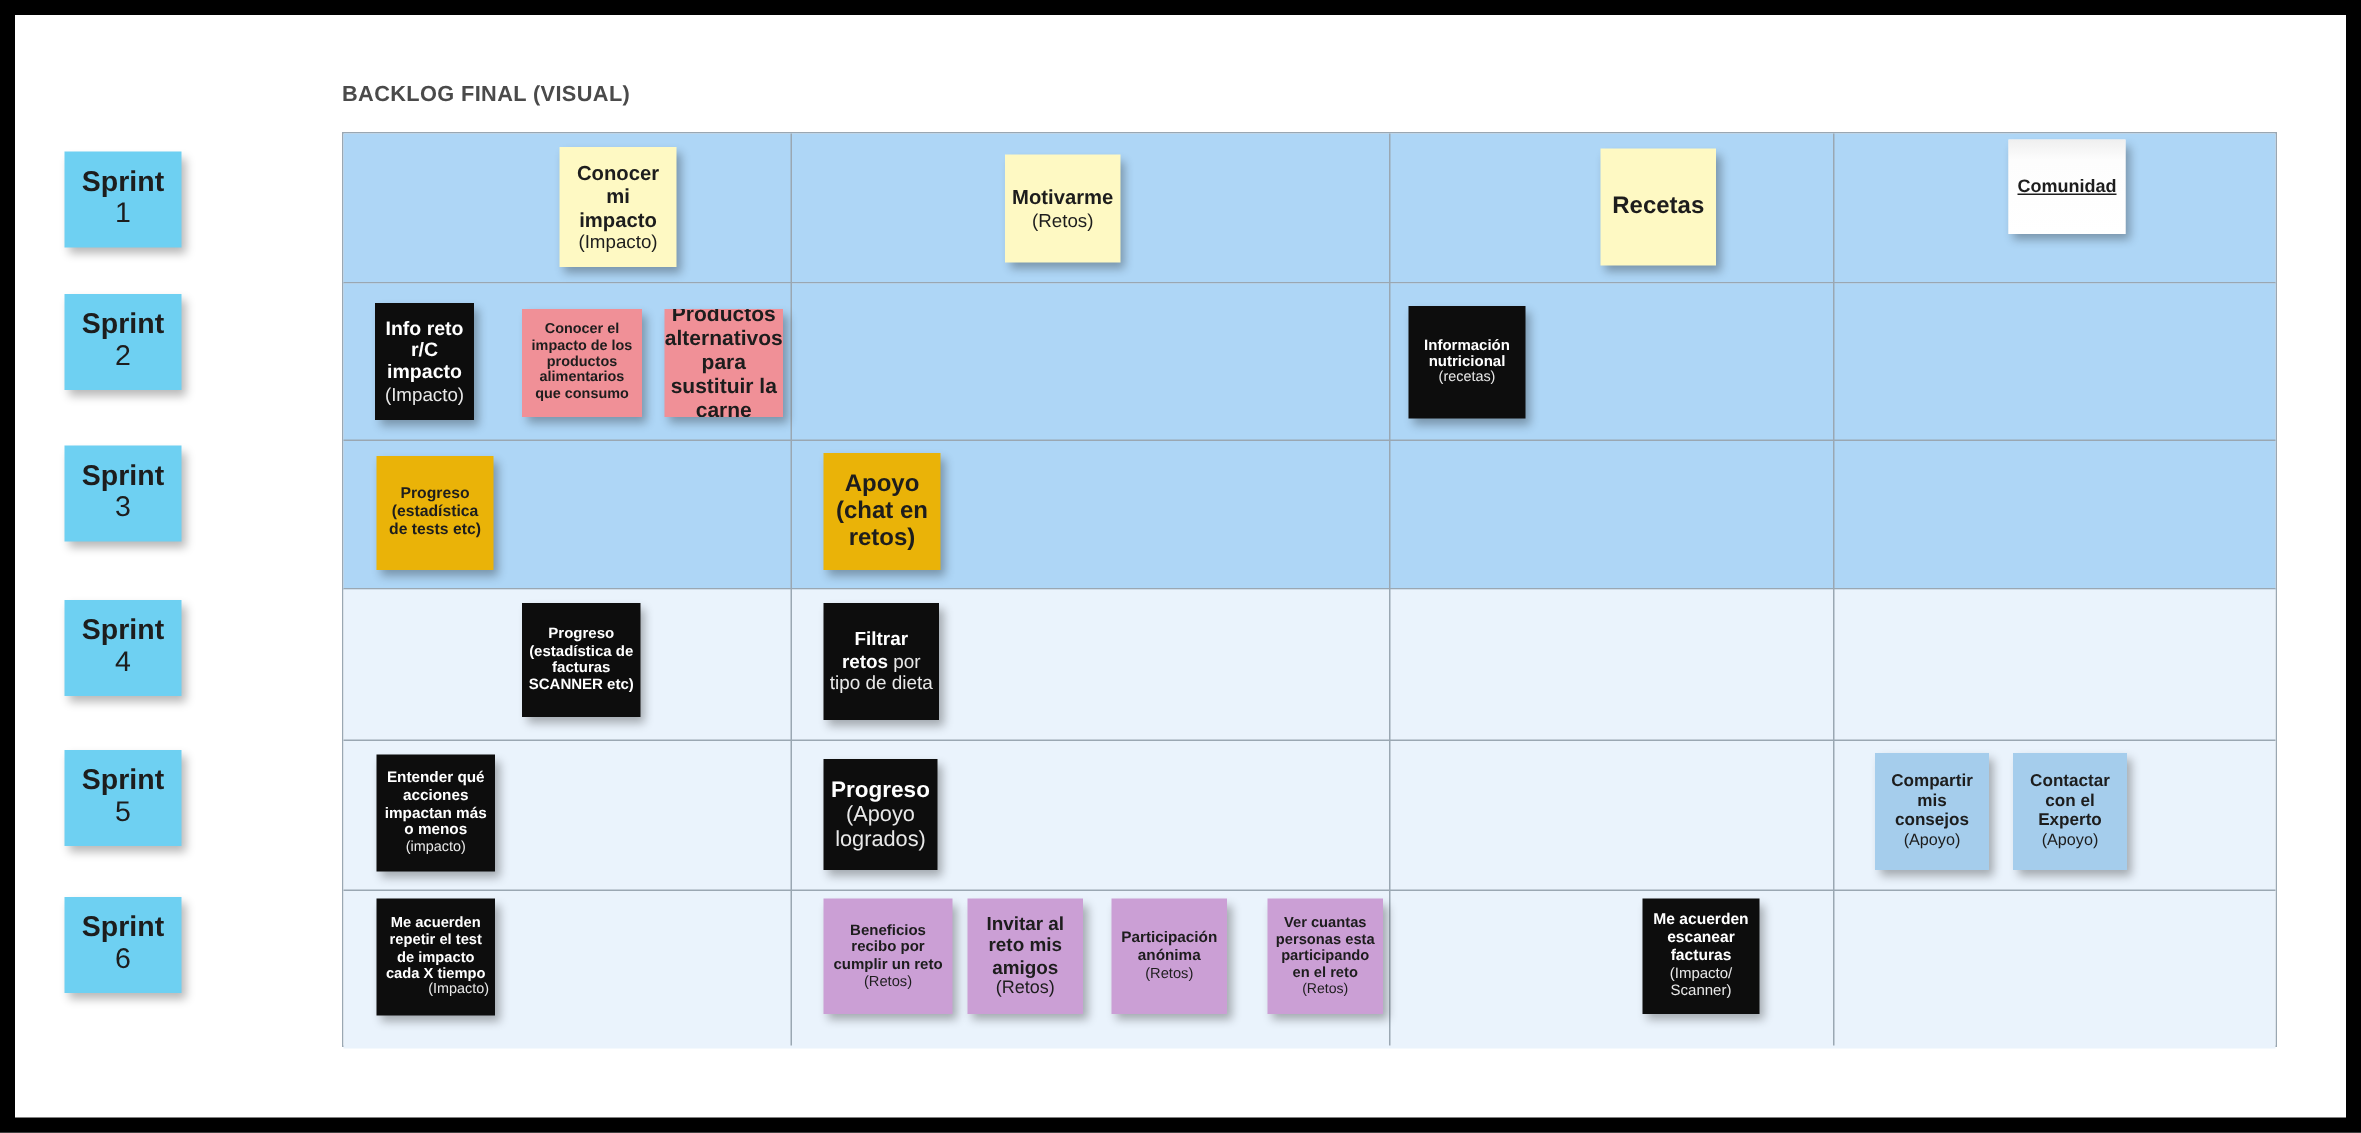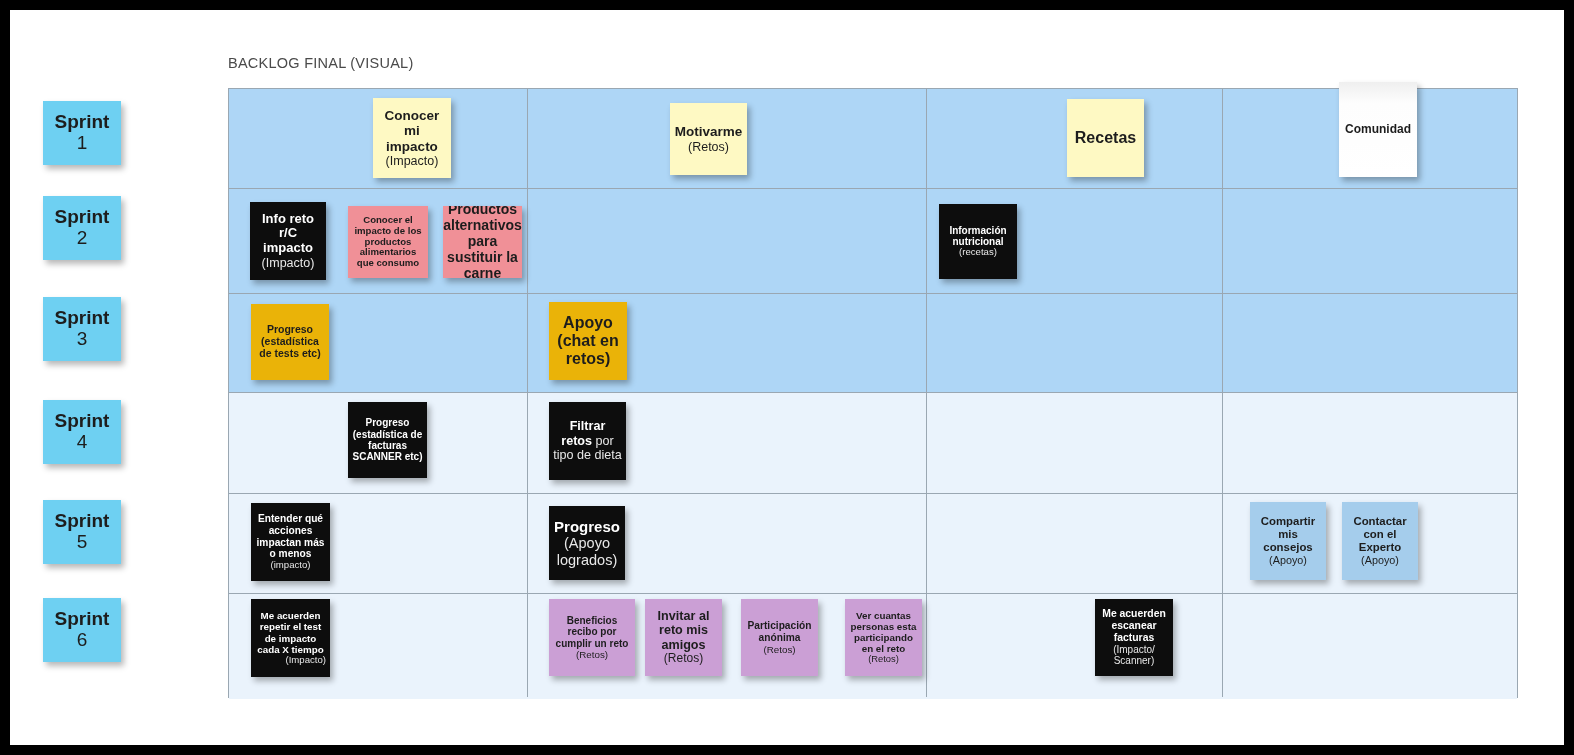--- a/index.html
+++ b/index.html
@@ -26,20 +26,21 @@
   
   #board-title {
     position: absolute;
     left: 218px;
     top: 45px;
     font-size: 14.5px;
     letter-spacing: 0.25px;
     color: #4a4a4a;
     font-family: "Liberation Sans", sans-serif;
     white-space: nowrap;
+    font-weight: bold;
   }
   
   #sprint-column {
     position: absolute;
     left: 0;
     top: 0;
     width: 180px;
     height: 735px;
   }
   .sprint-note {
@@ -167,24 +168,24 @@
       <div class="ttl" style="font-size: 13.5px;">Conocer mi impacto</div>
       <div class="sub" style="font-size: 12.5px;">(Impacto)</div>
     </div>
     <div class="note yellow" style="left: 635px; top: 93px; width: 77px; height: 72px;">
       <div class="ttl" style="font-size: 13.5px;">Motivarme</div>
       <div class="sub" style="font-size: 12.5px;">(Retos)</div>
     </div>
     <div class="note yellow" style="left: 1032px; top: 89px; width: 77px; height: 78px;">
       <div class="ttl" style="font-size: 16px;">Recetas</div>
     </div>
-    <div class="note white" style="left: 1329px; top: 72px; width: 78px; height: 95px;">
+    <div class="note white" style="left: 1329px; top: 83px; width: 78px; height: 63px; text-decoration: underline;">
       <div class="ttl" style="font-size: 12px;">Comunidad</div>
     </div>
-    <div class="note dark" style="left: 240px; top: 192px; width: 76px; height: 78px;">
+    <div class="note dark" style="left: 240px; top: 192px; width: 66px; height: 78px;">
       <div class="ttl" style="font-size: 13px;">Info reto r/C impacto</div>
       <div class="sub" style="font-size: 12.5px;">(Impacto)</div>
     </div>
     <div class="note pink" style="left: 338px; top: 196px; width: 80px; height: 72px;">
       <div class="ttl" style="font-size: 9.6px;">Conocer el impacto de los productos alimentarios que consumo</div>
     </div>
     <div class="note pink" style="left: 433px; top: 196px; width: 79px; height: 72px;">
       <div class="ttl" style="font-size: 14px;">Productos alternativos para sustituir la carne</div>
     </div>
     <div class="note dark" style="left: 929px; top: 194px; width: 78px; height: 75px;">

